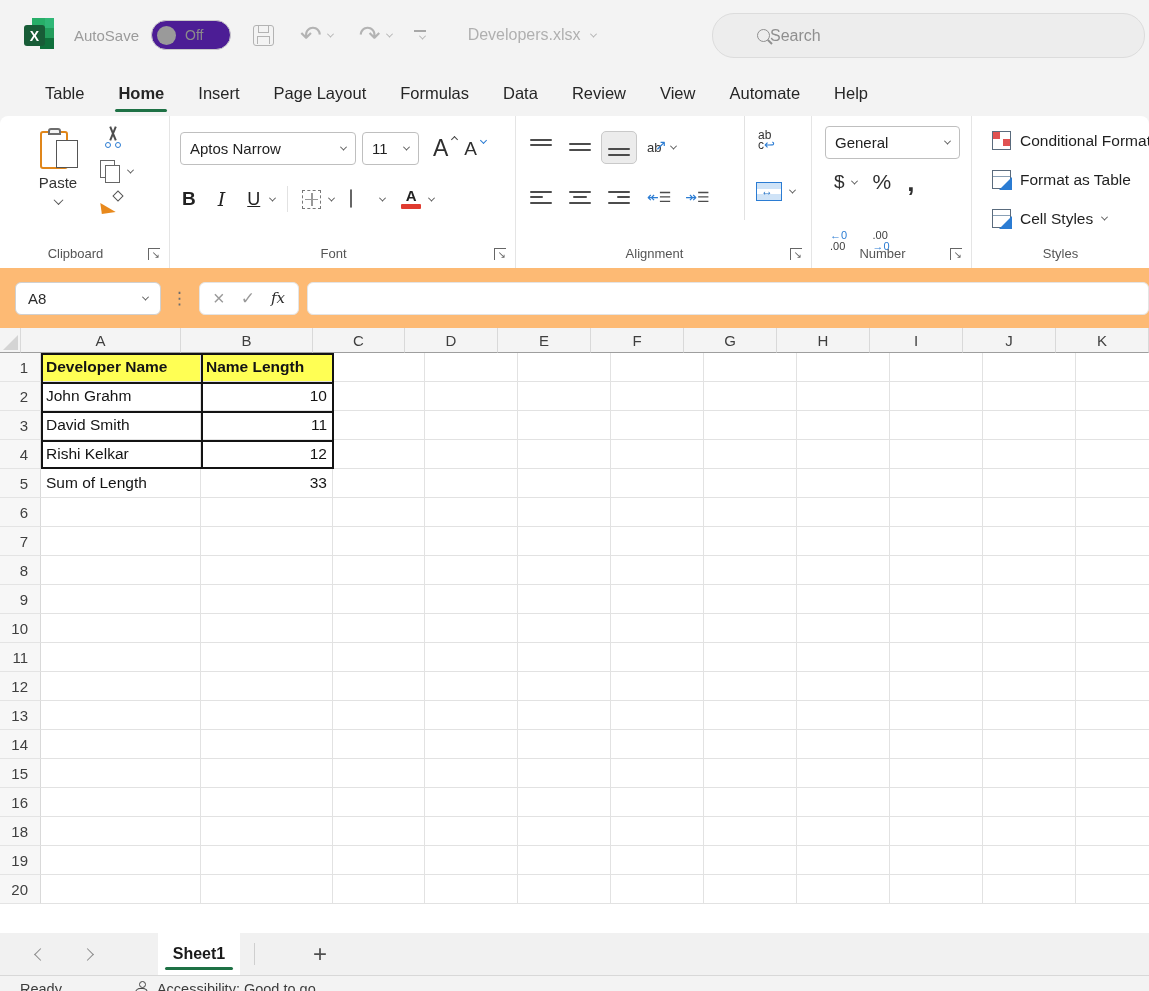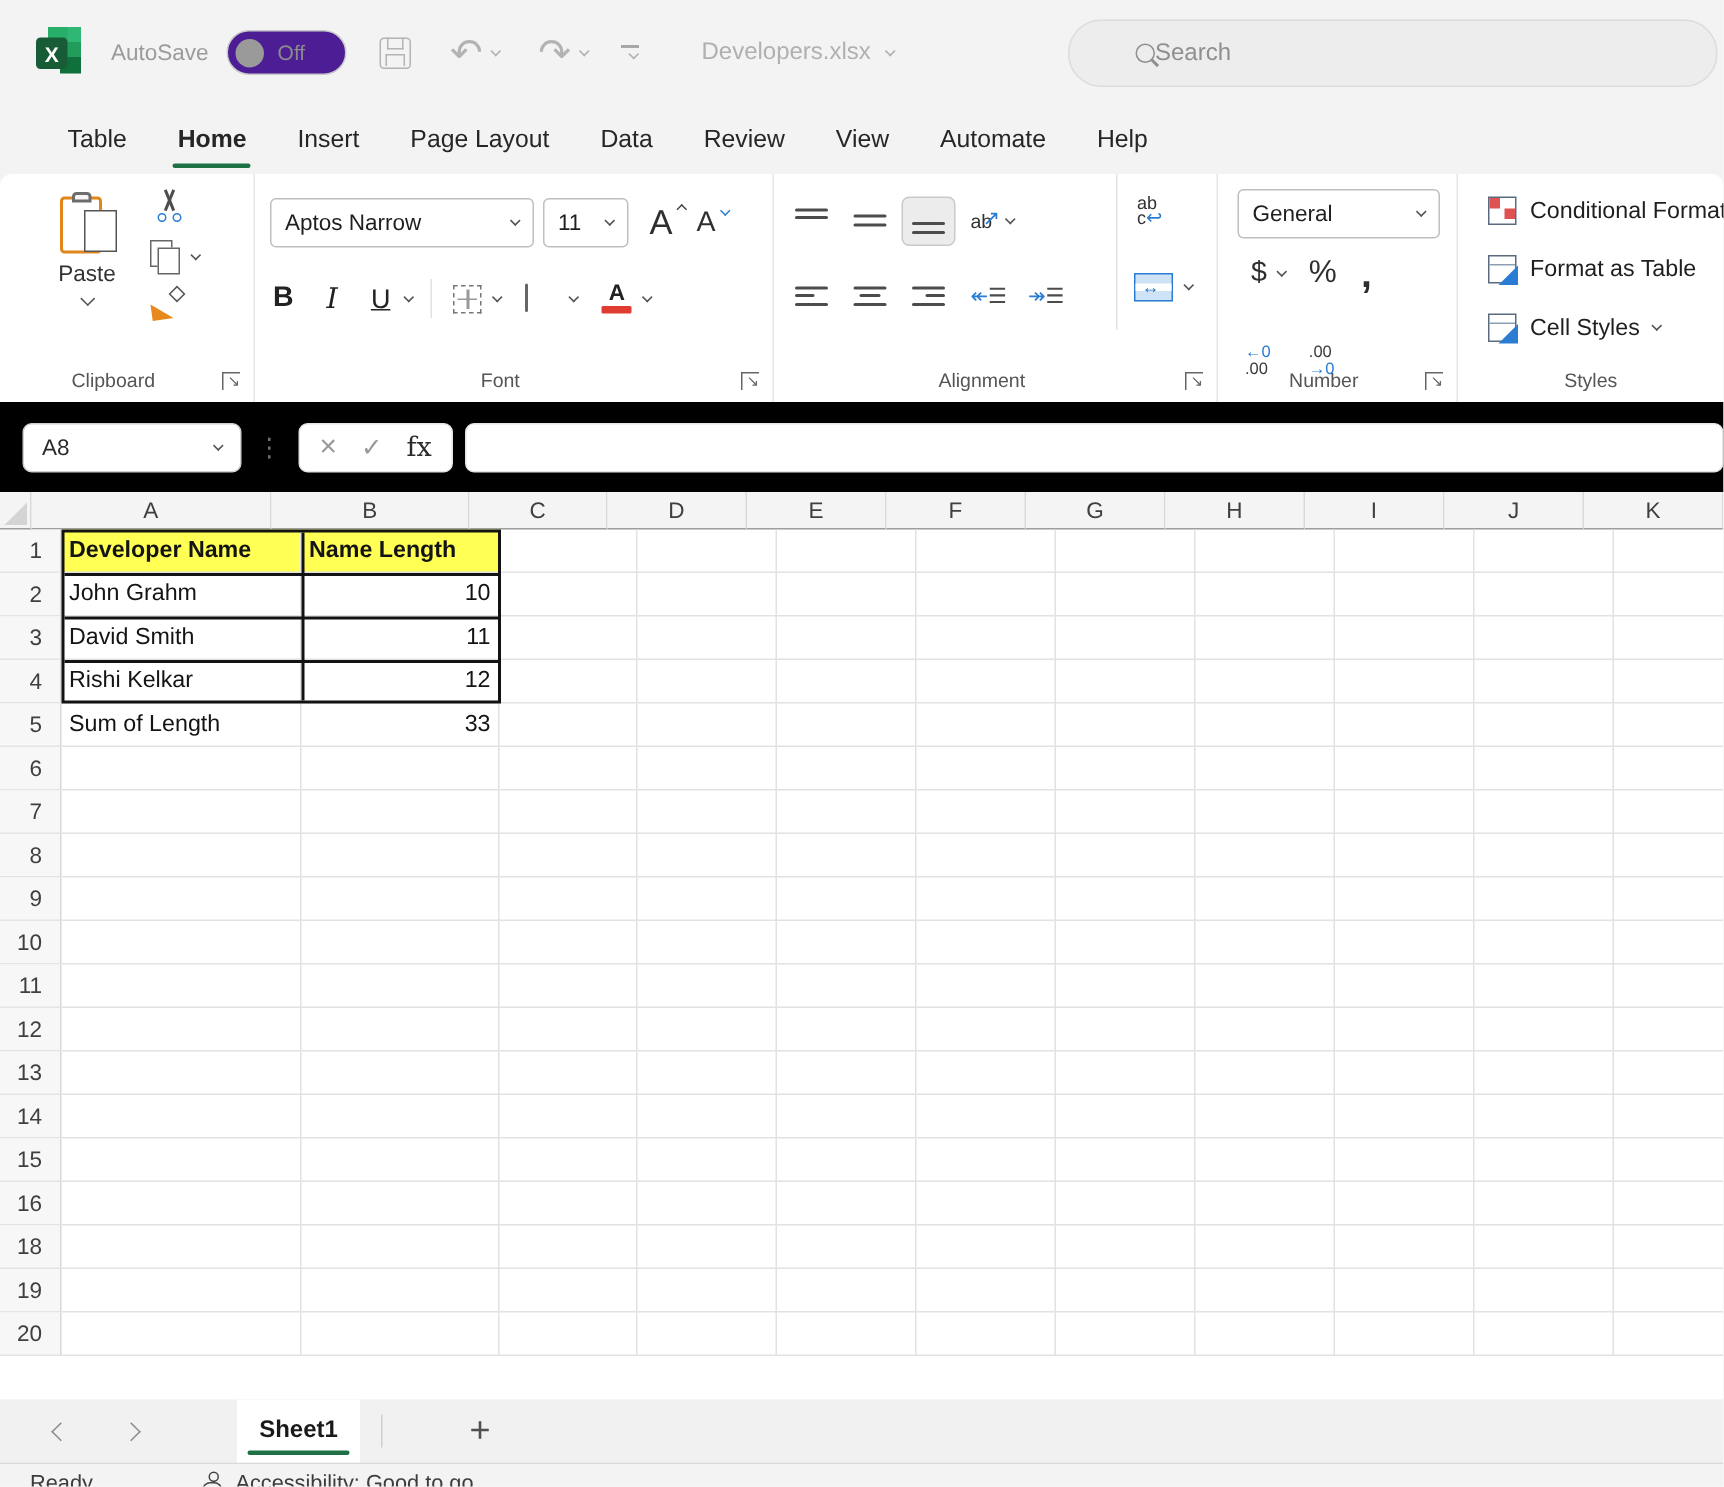--- a/index.html
+++ b/index.html
@@ -156,30 +156,30 @@
   .si-1 { top:15px; } .si-2 { top:54px; } .si-3 { top:93px; }
   .cf-ic, .ft-ic, .cs-ic { width:19px; height:19px; border:1.5px solid #5a6b7d; position:relative; background:#fff; flex:0 0 auto; }
   .cf-ic:before { content:""; position:absolute; left:0; top:0; width:7px; height:7px; background:#e05252; }
   .cf-ic:after  { content:""; position:absolute; right:0; bottom:3px; width:7px; height:7px; background:#e05252; }
   .ft-ic:before, .cs-ic:before { content:""; position:absolute; left:0; top:5px; right:0; height:1.4px; background:#8aa0b5; }
   .ft-ic:after, .cs-ic:after { content:""; position:absolute; right:-2px; bottom:-2px; width:0; height:0;
     border-left:13px solid transparent; border-bottom:13px solid #2b7cd3; }
   .style-item .chv { color:#555; }
 
   
-  .fbar { height:60px; background:#000000; display:flex; align-items:center; padding-left:15px; }
+  .fbar { height:60px; background:#fdba74; display:flex; align-items:center; padding-left:15px; }
   .namebox { width:146px; height:33px; background:#fff; border:1px solid #d0d0d0; border-radius:6px;
     display:flex; align-items:center; font-size:15px; color:#2b2b2b; padding:0 12px; }
   .namebox .chv { margin-left:auto; color:#555; }
   .dots { color:#6e6e6e; font-size:17px; margin:0 10px; letter-spacing:1px; }
   .fx-cluster { height:33px; background:#fff; border:1px solid #e4e4e4; border-radius:6px;
     display:flex; align-items:center; padding:0 13px; gap:16px; }
   .fx-x { color:#9a9a9a; font-size:20px; line-height:18px; }
   .fx-check { color:#9a9a9a; font-size:17px; }
-  .fx-fx { font-family:"DejaVu Serif", serif; font-size:18px; color:#2b2b2b; }
+  .fx-fx { font-family:"DejaVu Serif", serif; font-style:italic; font-size:15px; color:#2b2b2b; }
   .finput { flex:1; height:33px; background:#fff; border:1px solid #e4e4e4; border-radius:6px; margin-left:8px; }
 
   
   .grid { position:relative; width:1149px; height:605px; background:#fff; overflow:hidden; }
   .ghead { display:flex; height:25px; }
   .corner { width:41px; height:25px; background:#f4f4f4; border-right:1px solid #d9d9d9;
     border-bottom:1px solid #9e9e9e; position:relative; }
   .corner:after { content:""; position:absolute; right:2px; bottom:2px; width:0; height:0;
     border-left:15px solid transparent; border-bottom:15px solid #d4d4d4; }
   .col-hdr { height:25px; background:#f4f4f4; border-right:1px solid #d9d9d9; border-bottom:1px solid #9e9e9e;
@@ -259,20 +259,21 @@
       <span class="mag"></span>
       <span class="search-text">Search</span>
     </div>
   </div>
 
   <div class="tabs-row">
       <div class="rtab">Table</div>
       <div class="rtab active">Home</div>
       <div class="rtab">Insert</div>
       <div class="rtab">Page Layout</div>
+      <div class="rtab">Formulas</div>
       <div class="rtab">Data</div>
       <div class="rtab">Review</div>
       <div class="rtab">View</div>
       <div class="rtab">Automate</div>
       <div class="rtab">Help</div>
     </div>
 
   <div class="ribbon">
 
     <div class="grp g-clip">

